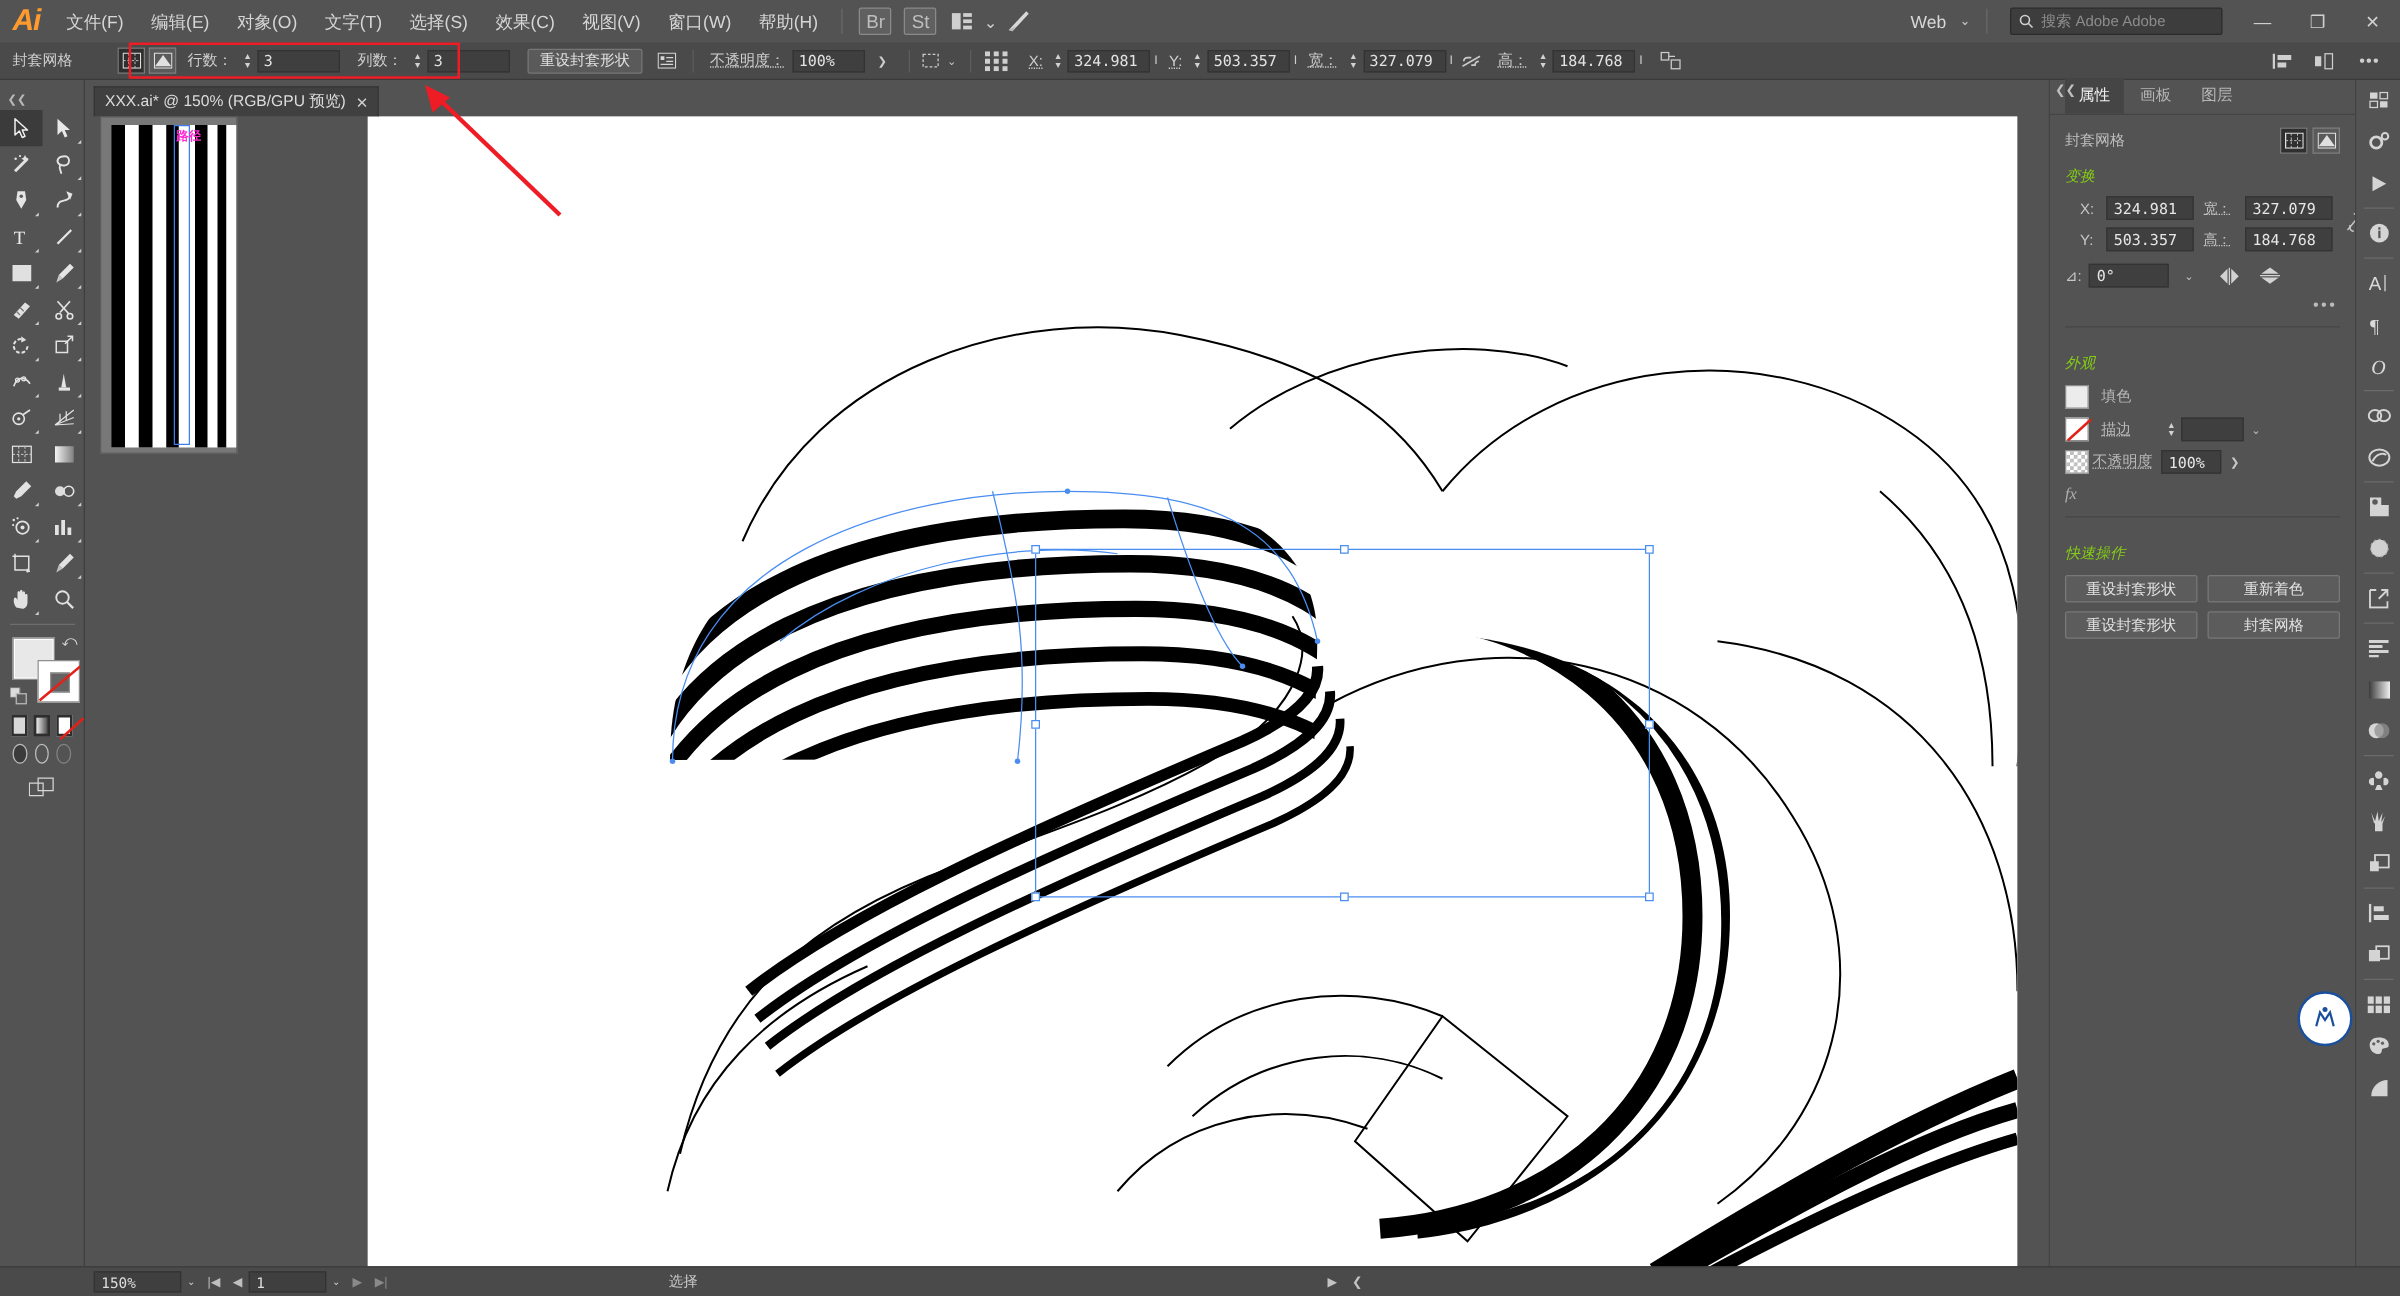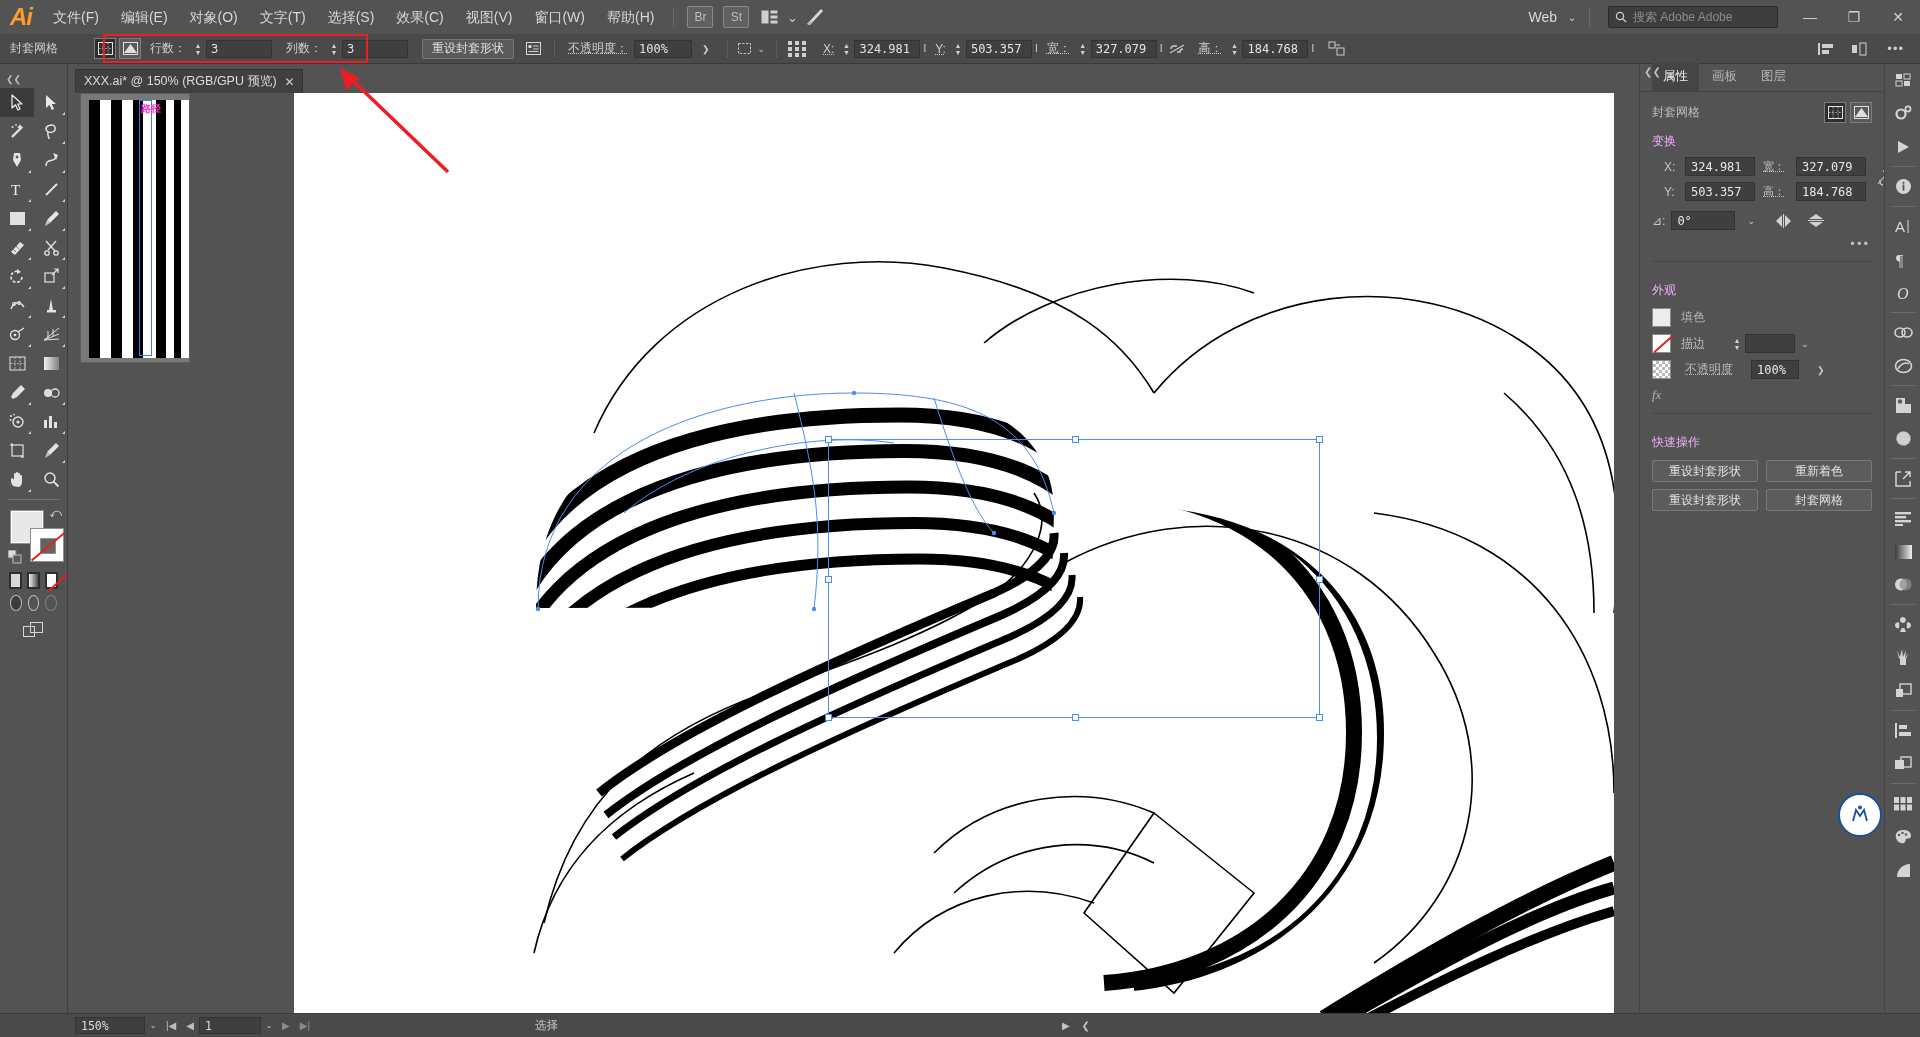--- a/index.html
+++ b/index.html
@@ -12,21 +12,21 @@
   #app { position:relative; width:1920px; height:1037px; }
 
   
   .menubar{ position:absolute; left:0; top:0; width:1920px; height:34px;
     background:#535353; display:flex; align-items:center; }
   .ai-logo{ width:42px; height:34px; display:flex; align-items:center; justify-content:center;
     color:#ff9a2e; font-size:24px; font-weight:bold; font-style:italic; letter-spacing:-1px;}
   .menu-item{ padding:0 11px; height:34px; line-height:34px; font-size:14px; color:#d6d6d6; cursor:default; white-space:nowrap;}
   .menu-sep{ width:1px; height:20px; background:#6a6a6a; margin:0 8px; }
   .mb-sq{ width:26px;height:22px; border:1px solid #8a8a8a; background:#606060; color:#bdbdbd;
-     font-size:12px; display:flex;align-items:center;justify-content:center; margin:0 5px; border-radius:2px;}
+     font-size:15px; display:flex;align-items:center;justify-content:center; margin:0 5px; border-radius:2px;}
   .mb-ico{ width:30px;height:26px; display:flex;align-items:center;justify-content:center; color:#cfcfcf;}
   .mb-right{ margin-left:auto; display:flex; align-items:center; height:34px; }
   .ws-label{ color:#d8d8d8; font-size:14px; padding:0 6px;}
   .search-box{ width:170px;height:22px;background:#3d3d3d;border:1px solid #2b2b2b;border-radius:2px;
      display:flex;align-items:center;padding:0 6px;margin:0 10px; gap:6px;}
   .search-box span.ph{ color:#8c8c8c; font-size:12px; }
   .wbtn{ width:44px;height:34px;display:flex;align-items:center;justify-content:center;color:#d0d0d0;font-size:14px;}
 
   
   .controlbar{ position:absolute; left:0; top:34px; width:1920px; height:30px;
@@ -108,21 +108,21 @@
   .rail-sep{ width:24px;height:1px;background:#6b6b6b;margin:3px 6px;}
 
   
   .props{ position:absolute; right:36px; top:64px; width:245px; height:973px;
      background:#535353; border-left:1px solid #434343;}
   .props-collapse{ position:absolute; left:-0px; top:2px; color:#bfbfbf; font-size:10px;}
   .ptabs{ display:flex; height:28px; align-items:flex-end; padding-left:12px; gap:2px;
      border-bottom:1px solid #444; }
   .ptab{ padding:5px 11px 6px 11px; font-size:12.5px; color:#b6b6b6; }
   .ptab.active{ background:#454545; color:#f0f0f0; }
-  .sec-title{ font-size:12px; color:#f0abfc; padding:10px 12px 5px 12px; }
+  .sec-title{ font-size:12px; color:#84cc16; padding:10px 12px 5px 12px;font-style:italic; }
   .row{ display:flex; align-items:center; padding:0 12px; gap:6px; }
   .pnum{ height:19px;background:#3f3f3f;border:1px solid #333; width:70px;
      font-size:12px;color:#e6e6e6;display:flex;align-items:center;padding:0 5px;
      font-family:"DejaVu Sans Mono",monospace;}
   .plabel{ font-size:12px;color:#c6c6c6; width:16px;}
   .plabel.u{ text-decoration:underline; text-decoration-style:dotted; }
   .refpt{ width:26px;height:26px; display:grid; grid-template-columns:repeat(3,1fr);
      grid-template-rows:repeat(3,1fr); gap:2px; }
   .refpt i{ background:#c9c9c9; display:block; }
   .refpt i.c{ background:#fff; }
@@ -832,21 +832,21 @@
       <span style="display:flex;align-items:center;margin-left:16px">
         <span class="spin">
             <span>▲</span>
             <span>▼</span>
           </span>
         <span class="pnum" style="width:50px"></span>
         <span style="font-size:9px;color:#c8c8c8;padding:0 6px">⌄</span>
       </span>
     </div>
 
-    <div class="row" style="padding-top:7px;gap:14px">
+    <div class="row" style="padding-top:7px;gap:3px">
       <div class="swatch-sm checker"></div>
       <span style="font-size:12px;color:#b8b8b8;text-decoration:underline;text-decoration-style:dotted">不透明度</span>
       <span class="pnum" style="width:48px;margin-left:4px">100%</span>
       <span style="font-size:9px;color:#c8c8c8;padding-left:4px">❯</span>
     </div>
 
     <div class="row" style="padding-top:8px">
       <span style="font-size:13px;color:#b0b0b0;font-style:italic;font-family:'Liberation Serif',serif">fx</span>
     </div>
 

